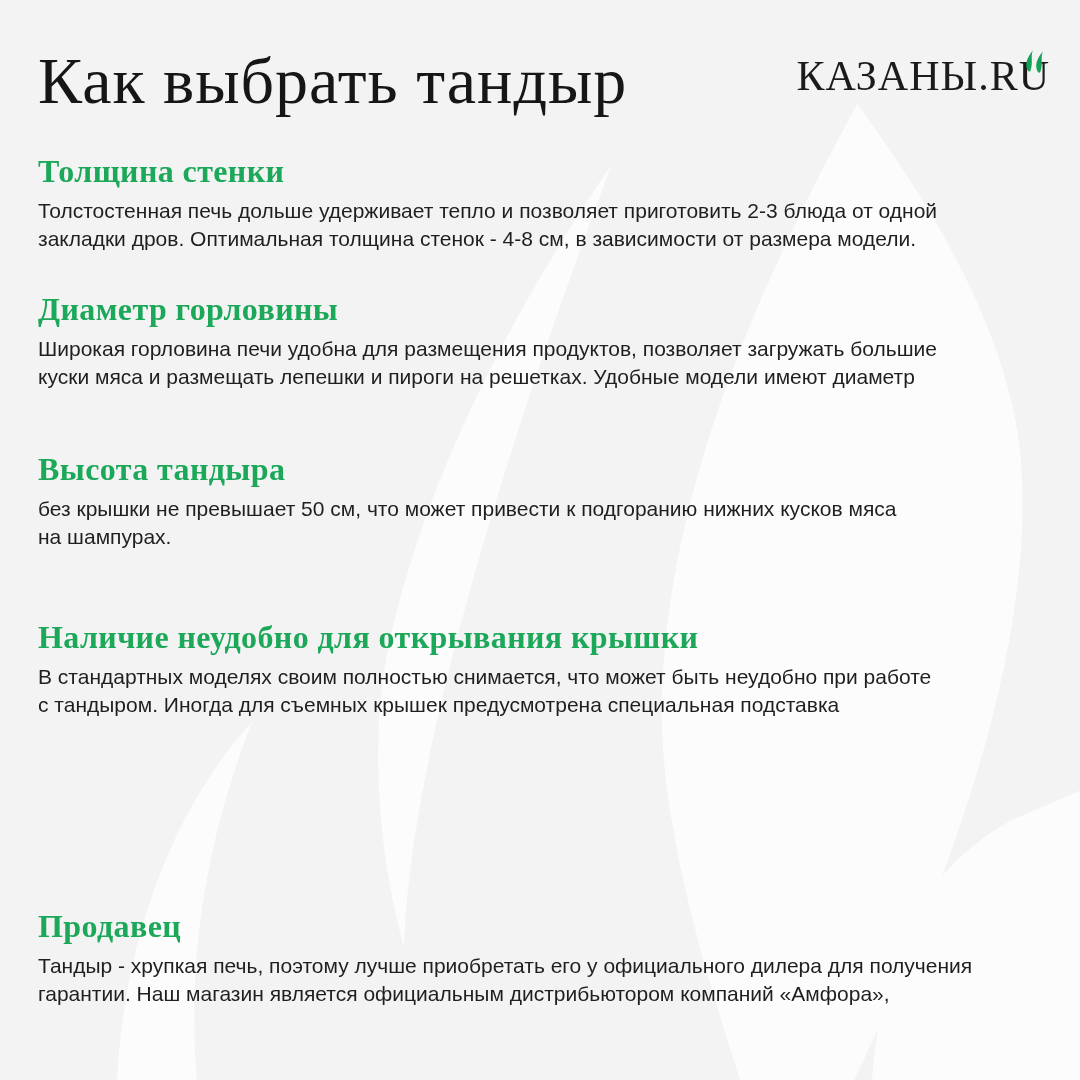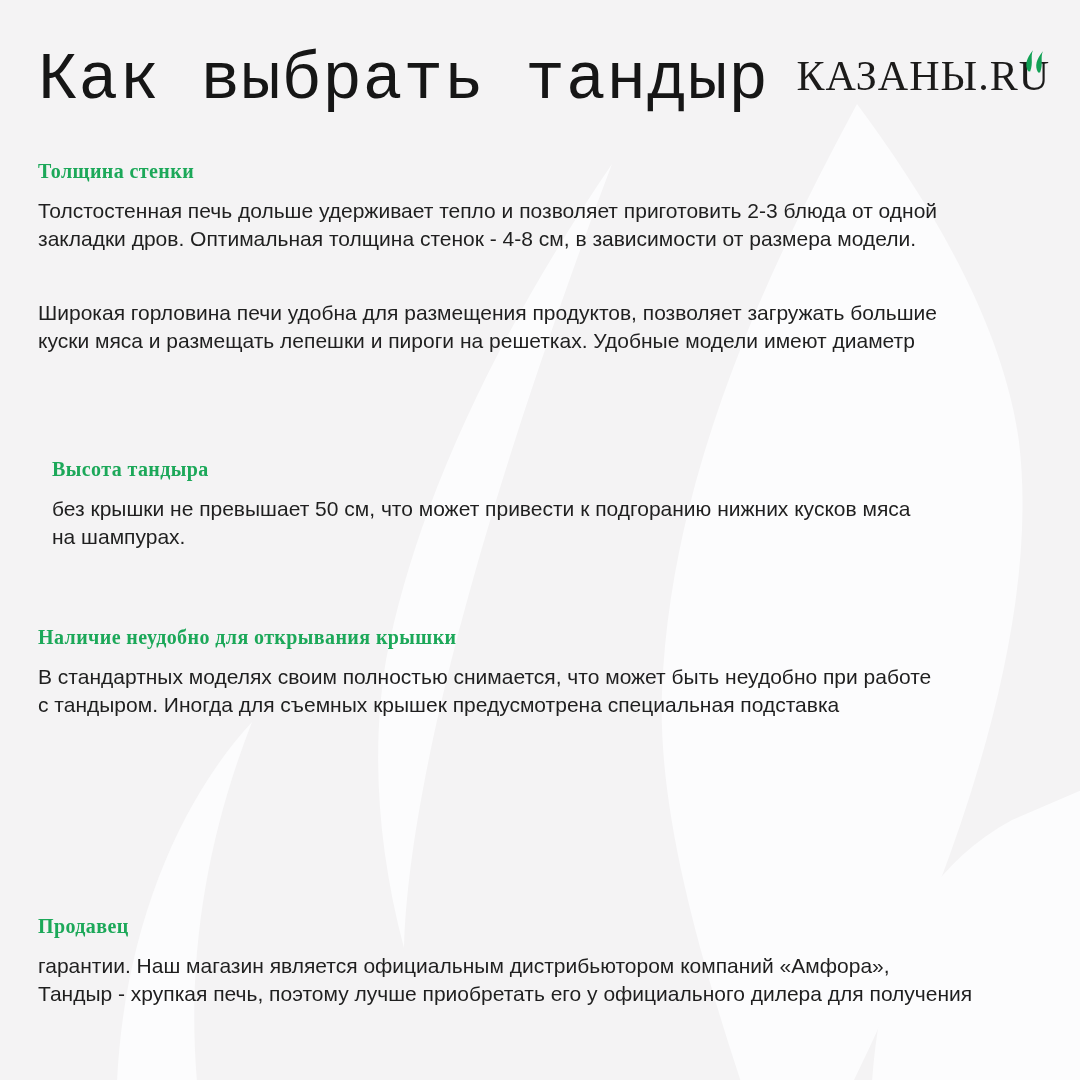--- a/index.html
+++ b/index.html
@@ -7,47 +7,47 @@
   .canvas{
     position:relative;
     width:1080px;height:1080px;
     background:#f4f3f4;
     overflow:hidden;
     font-family:"Liberation Sans", sans-serif;
   }
   .bg-shapes{position:absolute;inset:0;pointer-events:none;}
   .page-title{
     position:absolute;left:38px;top:45px;
-    font-family:Liberation Mono, monospace;
+    font-family:Liberation Serif, serif;
     font-size:66px;line-height:72px;font-weight:400;
     letter-spacing:1px;color:#161616;white-space:nowrap;
   }
   .brand-logo{
     position:absolute;top:54px;right:30px;
     font-family:"Liberation Serif", serif;
     font-size:42px;line-height:44px;font-weight:400;
     letter-spacing:1px;color:#1c1b1a;white-space:nowrap;
   }
   .steam{
     position:absolute;top:-17px;right:2px;
     transform:rotate(6deg);
   }
   .section{position:absolute;left:38px;right:30px;}
   .section-heading{
     font-family:"Liberation Serif", serif;
-    font-size:20px;line-height:36px;font-weight:700;
+    font-size:32px;line-height:36px;font-weight:700;
     letter-spacing:0.4px;color:#1ca859;white-space:nowrap;
   }
   .section-body{margin-top:8px;}
   .body-line{
     font-size:21px;line-height:28px;
     color:#1f1f1f;white-space:nowrap;
   }
   
-  .s0{top:153px;} .s1{top:291px;} .s2{top:451px;margin-left:14px;}
+  .s0{top:153px;} .s1{top:291px;} .s2{top:451px;}
   .s3{top:619px;} .s4{top:768px;} .s5{top:908px;}
 </style>
 </head>
 <body>
 
 <div class="canvas">
 
   <svg class="bg-shapes" width="1080" height="1080" viewBox="0 0 1080 1080" aria-hidden="true">
     <g fill="#fcfcfd">
       <path d="M857,104 C925,196 1002,318 1019,442 C1040,618 965,852 853,1082 L741,1082 C692,933 658,802 662,692 C670,472 772,262 857,104 Z"></path>
@@ -71,20 +71,21 @@
 
   <div class="section s0">
     <div class="section-heading">Толщина стенки</div>
     <div class="section-body">
       <div class="body-line">Толстостенная печь дольше удерживает тепло и позволяет приготовить 2-3 блюда от одной</div>
       <div class="body-line">закладки дров. Оптимальная толщина стенок - 4-8 см, в зависимости от размера модели.</div>
     </div>
   </div>
 
   <div class="section s1">
+    <div class="section-heading">Диаметр горловины</div>
     <div class="section-body">
       <div class="body-line">Широкая горловина печи удобна для размещения продуктов, позволяет загружать большие</div>
       <div class="body-line">куски мяса и размещать лепешки и пироги на решетках. Удобные модели имеют диаметр</div>
     </div>
   </div>
 
   <div class="section s2">
     <div class="section-heading">Высота тандыра</div>
     <div class="section-body">
       <div class="body-line">без крышки не превышает 50 см, что может привести к подгоранию нижних кусков мяса</div>
@@ -97,18 +98,18 @@
     <div class="section-body">
       <div class="body-line">В стандартных моделях своим полностью снимается, что может быть неудобно при работе</div>
       <div class="body-line">с тандыром. Иногда для съемных крышек предусмотрена специальная подставка</div>
     </div>
   </div>
 
 
   <div class="section s5">
     <div class="section-heading">Продавец</div>
     <div class="section-body">
+      <div class="body-line">Тандыр - хрупкая печь, поэтому лучше приобретать его у официального дилера для получения</div>
       <div class="body-line">гарантии. Наш магазин является официальным дистрибьютором компаний «Амфора»,</div>
-      <div class="body-line">Тандыр - хрупкая печь, поэтому лучше приобретать его у официального дилера для получения</div>
     </div>
   </div>
 
 </div>
 
 </body></html>

